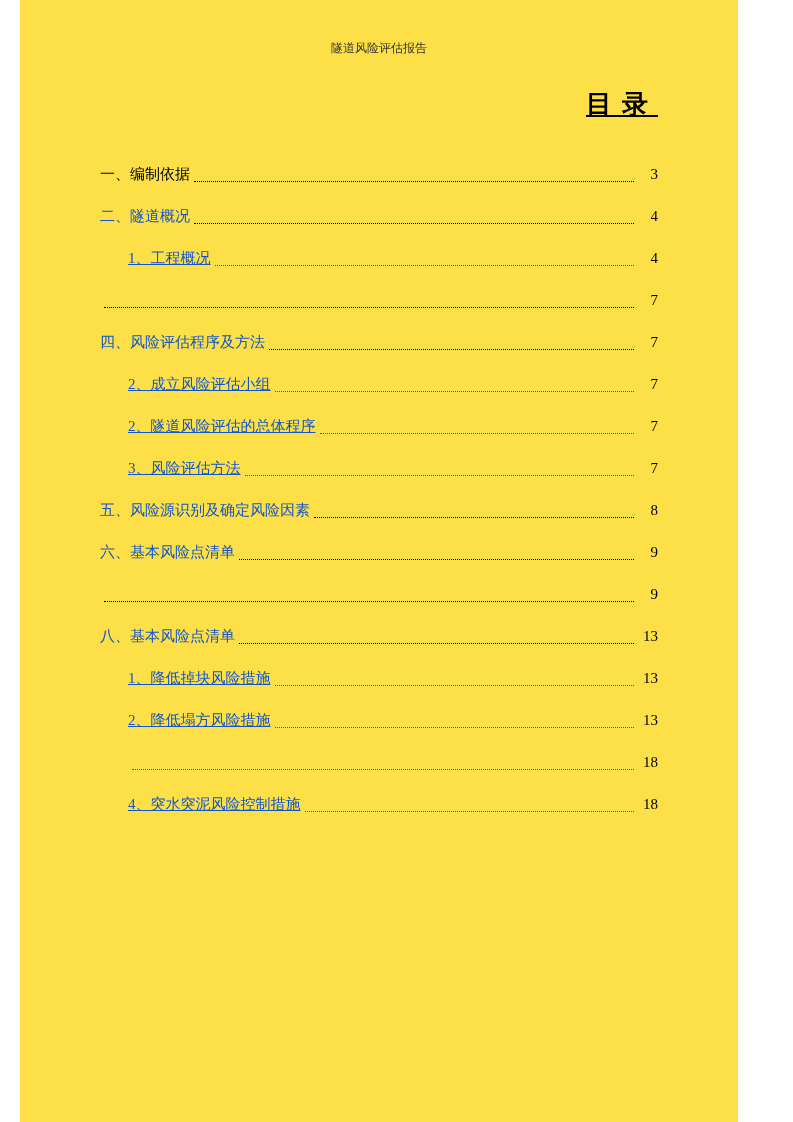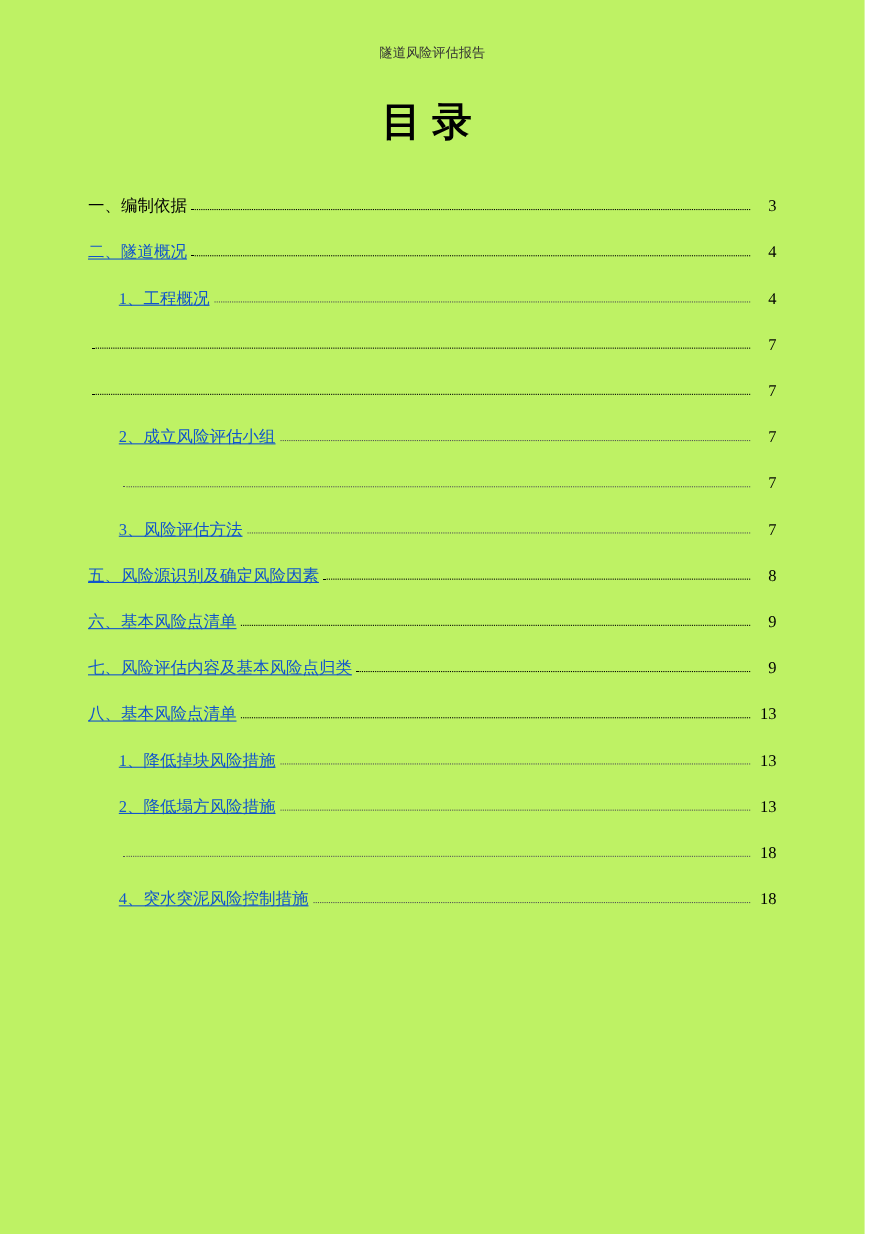--- a/index.html
+++ b/index.html
@@ -11,53 +11,55 @@
     body {
       background: #ffffff;
       font-family: "SimSun", "宋体", serif;
       width: 793px;
       min-height: 1122px;
       position: relative;
       padding: 0;
     }
 
     .page {
-      width: 786px;
+      width: 718px;
       min-height: 1122px;
-      background: #bef264;
+      background: #fde047;
       padding: 40px 80px 60px 80px;
       position: relative;
+      margin-left: 20px;
     }
 
     .page-header {
       text-align: center;
       font-size: 12px;
       color: #333;
       margin-bottom: 30px;
       font-family: "SimSun", "宋体", serif;
     }
 
     .main-title {
-      text-align: center;
-      font-size: 36px;
+      text-align: right;
+      font-size: 26px;
       font-weight: bold;
       color: #000;
       margin-bottom: 40px;
       font-family: "SimHei", "黑体", sans-serif;
       letter-spacing: 10px;
+      text-decoration: underline;
     }
 
     .toc-list {
       list-style: none;
       width: 100%;
     }
 
     .toc-item {
       display: flex;
-      align-items: flex-start;
+      align-items: flex-end;
       margin-bottom: 18px;
       font-size: 15px;
       line-height: 1.6;
     }
 
     .toc-item.level1 {
       font-size: 15px;
       color: #000;
     }
 
@@ -77,21 +79,20 @@
       text-decoration-color: #1155cc;
     }
 
     .toc-item .toc-label {
       white-space: nowrap;
       cursor: pointer;
     }
 
     .toc-item.link .toc-label {
       color: #1155cc;
-      text-decoration: underline;
     }
 
     .dots {
       flex: 1;
       border-bottom: 1px dotted #333;
       margin: 0 4px;
       height: 1em;
       margin-bottom: 4px;
     }
 
@@ -135,49 +136,50 @@
       <li class="toc-item level2 link">
         <span class="toc-label">1、工程概况</span>
         <span class="dots"></span>
         <span class="toc-page">4</span>
       </li>
       <li class="toc-item level1 link">
         <span class="dots"></span>
         <span class="toc-page">7</span>
       </li>
       <li class="toc-item level1 link">
+        <span class="toc-label">四、风险评估程序及方法</span>
         <span class="dots"></span>
         <span class="toc-page">7</span>
       </li>
       <li class="toc-item level2 link">
         <span class="toc-label">2、成立风险评估小组</span>
         <span class="dots"></span>
         <span class="toc-page">7</span>
       </li>
       <li class="toc-item level2 link">
+        <span class="toc-label">2、隧道风险评估的总体程序</span>
         <span class="dots"></span>
         <span class="toc-page">7</span>
       </li>
       <li class="toc-item level2 link">
         <span class="toc-label">3、风险评估方法</span>
         <span class="dots"></span>
         <span class="toc-page">7</span>
       </li>
       <li class="toc-item level1 link">
         <span class="toc-label">五、风险源识别及确定风险因素</span>
         <span class="dots"></span>
         <span class="toc-page">8</span>
       </li>
       <li class="toc-item level1 link">
         <span class="toc-label">六、基本风险点清单</span>
         <span class="dots"></span>
         <span class="toc-page">9</span>
       </li>
       <li class="toc-item level1 link">
-        <span class="toc-label">七、风险评估内容及基本风险点归类</span>
         <span class="dots"></span>
         <span class="toc-page">9</span>
       </li>
       <li class="toc-item level1 link">
         <span class="toc-label">八、基本风险点清单</span>
         <span class="dots"></span>
         <span class="toc-page">13</span>
       </li>
       <li class="toc-item level2 link">
         <span class="toc-label">1、降低掉块风险措施</span>

